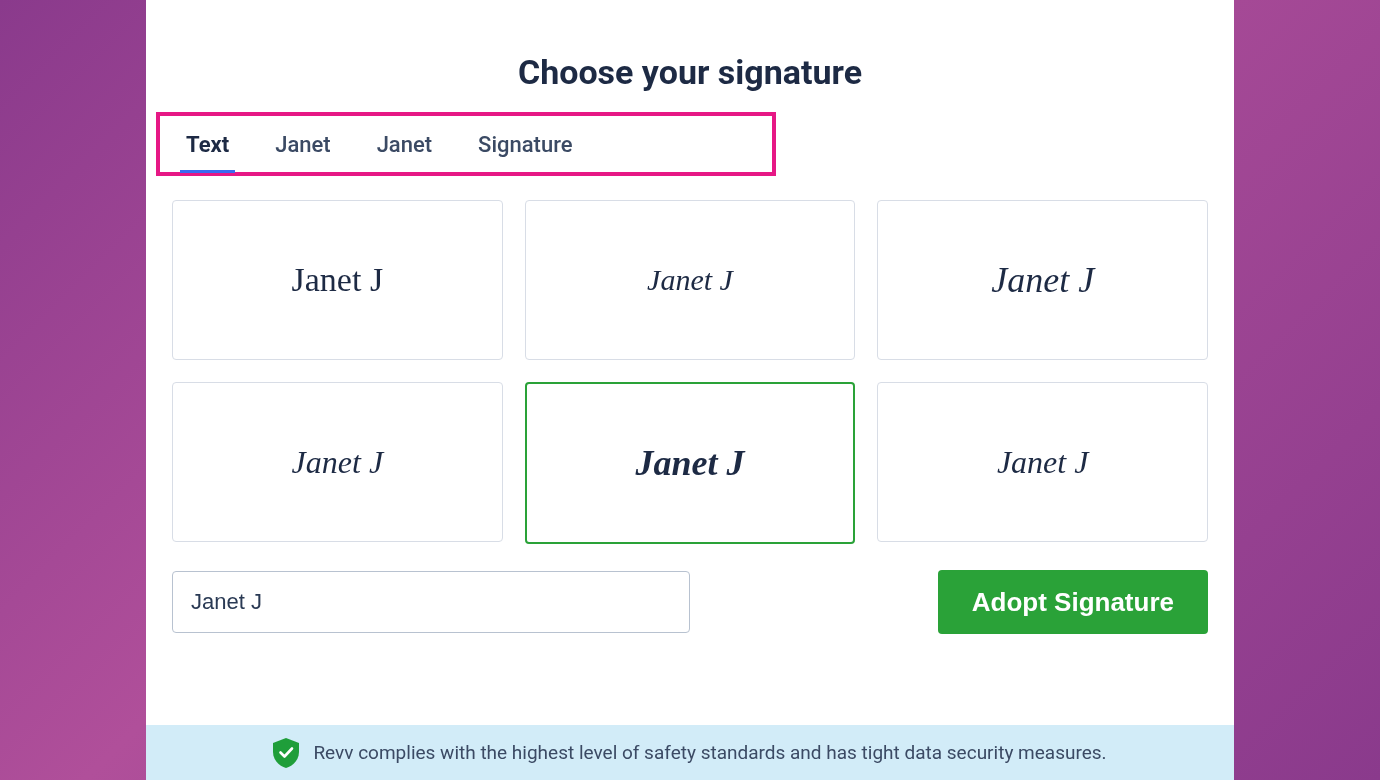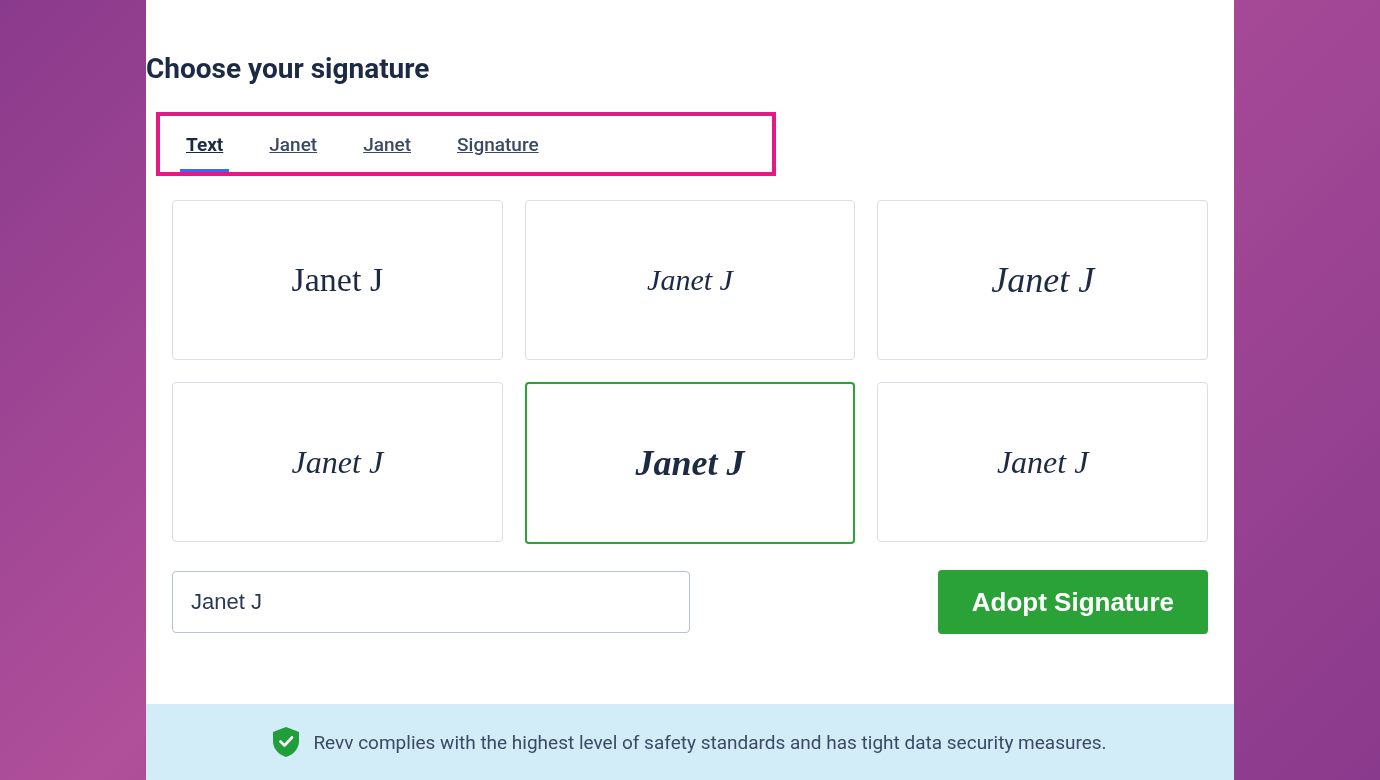--- a/index.html
+++ b/index.html
@@ -18,22 +18,22 @@
   }
   .panel {
     position: absolute;
     left: 146px;
     top: 0;
     width: 1088px;
     height: 780px;
     background: #ffffff;
   }
   .title {
-    text-align: left;
-    font-size: 28px;
+    text-align: center;
+    font-size: 34px;
     font-weight: 700;
     color: #1d2a44;
     margin-top: 52px;
     margin-bottom: 32px;
   }
   .tabs-wrap {
     position: absolute;
     left: 10px;
     top: 112px;
     width: 620px;
@@ -42,26 +42,25 @@
     box-sizing: border-box;
   }
   .tabs {
     display: flex;
     align-items: center;
     height: 100%;
     padding-left: 24px;
     gap: 42px;
   }
   .tab {
-    font-size: 19px;
+    font-size: 22px;
     color: #3b4a64;
     font-weight: 500;
     cursor: pointer;
     padding: 4px 2px;
-    text-decoration: underline;
   }
   .tab.active {
     color: #1d2a44;
     font-weight: 700;
     position: relative;
   }
   .tab.active::after {
     content: "";
     position: absolute;
     left: -4px;
@@ -132,21 +131,21 @@
     font-weight: 700;
     border: none;
     border-radius: 4px;
     cursor: pointer;
   }
   .footer-bar {
     position: absolute;
     left: 0;
     right: 0;
     bottom: 0;
-    height: 76px;
+    height: 55px;
     background: #d2ecf8;
     display: flex;
     align-items: center;
     justify-content: center;
     gap: 14px;
   }
   .footer-text {
     color: #3b4a64;
     font-size: 19px;
   }

